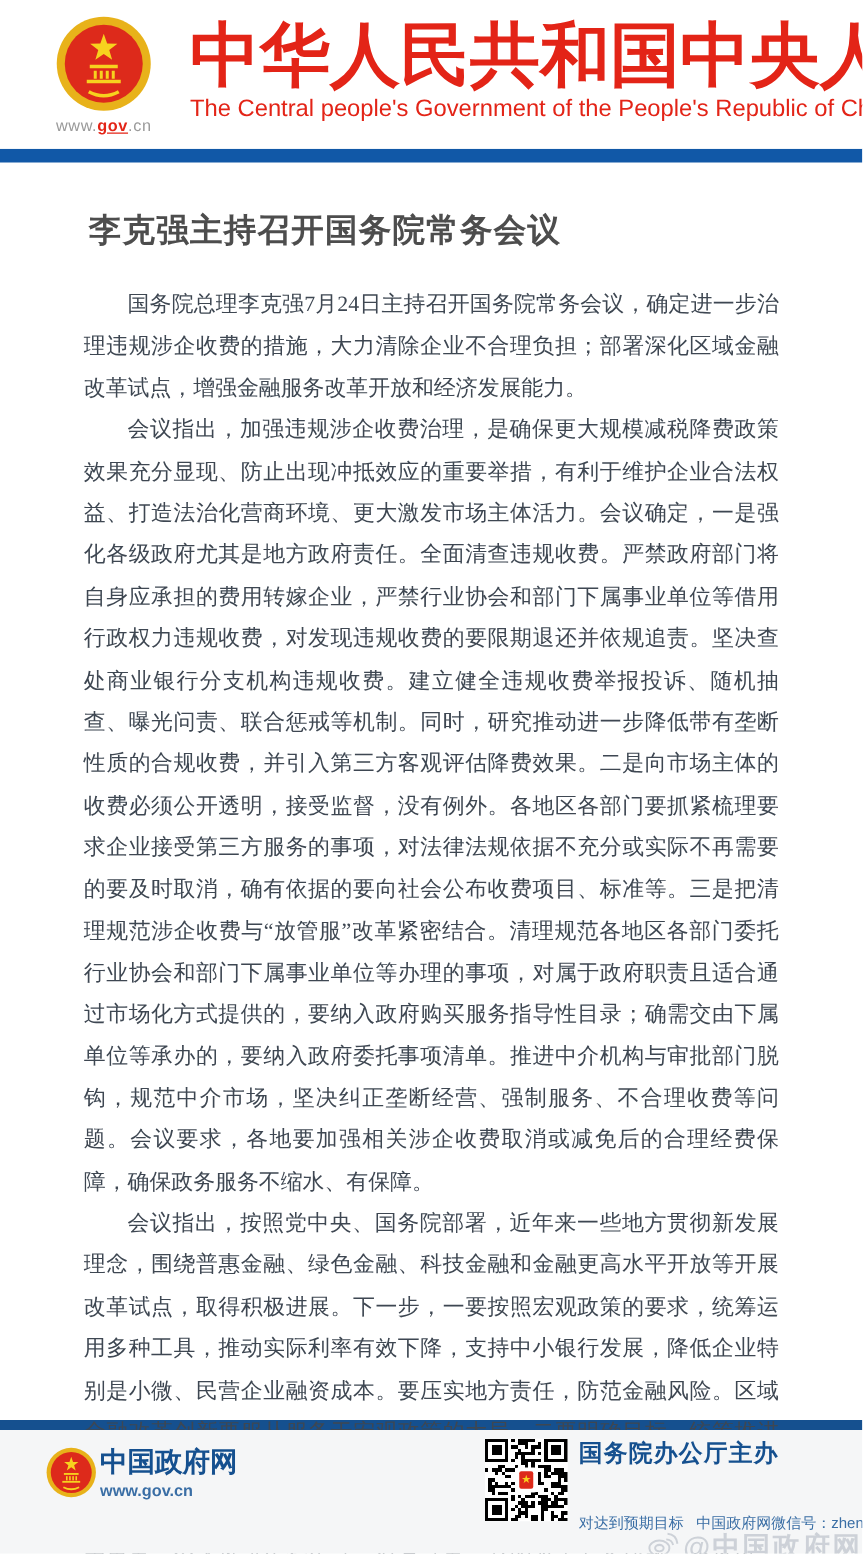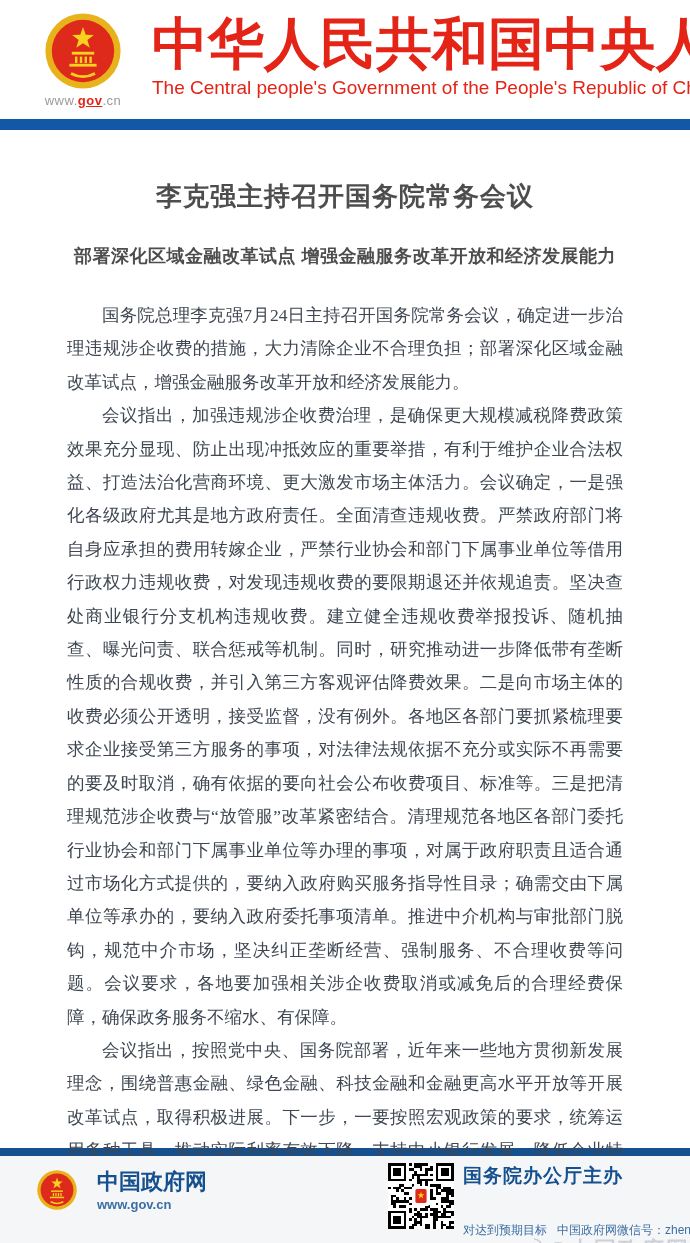--- a/index.html
+++ b/index.html
@@ -23,32 +23,32 @@
   .header-logo svg{display:block;margin:0 auto;}
   .logo-url{font-size:13px;color:#9a9a9a;margin-top:2px;letter-spacing:0.5px;}
   .logo-url .gov{color:var(--brand-red);font-weight:bold;text-decoration:underline;}
   .header-titles{margin-left:152px;padding-top:20px;}
   .cn-title{font-size:56px;font-weight:bold;color:var(--brand-red);line-height:48px;letter-spacing:0px;white-space:nowrap;text-align:right;}
   .en-title{font-size:19px;color:var(--brand-red);margin-top:9px;white-space:nowrap;}
   .top-bar{height:11px;background:var(--bar-blue);}
 
   
   .article{height:1002px;box-sizing:border-box;padding:0 67px;background:#fff;}
-  .article-title{margin:16px;padding-top:33px;text-align:center;font-size:26px;font-weight:bold;color:var(--heading-gray);letter-spacing:1px;}
+  .article-title{margin:4px;padding-top:33px;font-size:26px;font-weight:bold;color:var(--heading-gray);letter-spacing:1px;}
   .article-subtitles{margin-top:25px;}
   .subtitle-line{text-align:center;font-size:18px;font-weight:bold;color:var(--heading-gray);line-height:35px;letter-spacing:0.5px;}
   .article-body{margin-top:25px;font-family:"Liberation Serif","DejaVu Serif",serif;font-size:17.5px;line-height:33.4px;color:var(--body-text);text-align:justify;}
   .article-body p{margin:0;text-indent:2em;}
 
   
   .footer-bar{height:8px;background:var(--footer-bar-blue);}
   .footer{height:103px;background:var(--footer-bg);position:relative;}
   .footer-left{position:absolute;left:36px;top:13px;display:flex;align-items:flex-start;}
   .footer-left svg{display:block;}
-  .footer-site{margin-left:19px;padding-top:1px;}
+  .footer-site{margin-left:2px;padding-top:1px;}
   .footer-site-name{font-size:22px;font-weight:bold;color:var(--footer-text-blue);line-height:24px;}
   .footer-site-url{font-size:13px;font-weight:bold;color:var(--footer-link-blue);margin-top:3px;}
   .footer-qr{position:absolute;left:388px;top:7px;width:66px;height:66px;background:#fff;}
   .footer-qr svg{display:block;}
   .qr-badge{position:absolute;left:50%;top:50%;width:18px;height:20px;transform:translate(-50%,-50%);background:#fff;border-radius:3px;display:flex;align-items:center;justify-content:center;}
   .footer-host{position:absolute;left:463px;top:6px;}
   .host-line{font-size:19px;font-weight:bold;color:var(--footer-text-blue);line-height:27px;letter-spacing:1px;}
   .footer-small{position:absolute;left:463px;top:66px;font-size:12px;color:var(--footer-link-blue);white-space:nowrap;}
   .footer-small .sep{display:inline-block;width:10px;}
   .weibo-watermark{position:absolute;right:0px;bottom:-6px;color:var(--watermark-gray);font-size:22px;font-weight:bold;letter-spacing:2px;display:flex;align-items:center;opacity:0.9;}
@@ -80,21 +80,20 @@
     <div class="header-titles">
       <div class="cn-title">中华人民共和国中央人民政府</div>
       <div class="en-title">The Central people's Government of the People's Republic of China</div>
     </div>
   </div>
   <div class="top-bar"></div>
 
   <div class="article">
     <h1 class="article-title">李克强主持召开国务院常务会议</h1>
     <div class="article-subtitles">
-      <div class="subtitle-line">部署深化区域金融改革试点 增强金融服务改革开放和经济发展能力</div>
     </div>
     <div class="article-body">
       <p>国务院总理李克强7月24日主持召开国务院常务会议，确定进一步治理违规涉企收费的措施，大力清除企业不合理负担；部署深化区域金融改革试点，增强金融服务改革开放和经济发展能力。</p>
       <p>会议指出，加强违规涉企收费治理，是确保更大规模减税降费政策效果充分显现、防止出现冲抵效应的重要举措，有利于维护企业合法权益、打造法治化营商环境、更大激发市场主体活力。会议确定，一是强化各级政府尤其是地方政府责任。全面清查违规收费。严禁政府部门将自身应承担的费用转嫁企业，严禁行业协会和部门下属事业单位等借用行政权力违规收费，对发现违规收费的要限期退还并依规追责。坚决查处商业银行分支机构违规收费。建立健全违规收费举报投诉、随机抽查、曝光问责、联合惩戒等机制。同时，研究推动进一步降低带有垄断性质的合规收费，并引入第三方客观评估降费效果。二是向市场主体的收费必须公开透明，接受监督，没有例外。各地区各部门要抓紧梳理要求企业接受第三方服务的事项，对法律法规依据不充分或实际不再需要的要及时取消，确有依据的要向社会公布收费项目、标准等。三是把清理规范涉企收费与“放管服”改革紧密结合。清理规范各地区各部门委托行业协会和部门下属事业单位等办理的事项，对属于政府职责且适合通过市场化方式提供的，要纳入政府购买服务指导性目录；确需交由下属单位等承办的，要纳入政府委托事项清单。推进中介机构与审批部门脱钩，规范中介市场，坚决纠正垄断经营、强制服务、不合理收费等问题。会议要求，各地要加强相关涉企收费取消或减免后的合理经费保障，确保政务服务不缩水、有保障。</p>
       <p>会议指出，按照党中央、国务院部署，近年来一些地方贯彻新发展理念，围绕普惠金融、绿色金融、科技金融和金融更高水平开放等开展改革试点，取得积极进展。下一步，一要按照宏观政策的要求，统筹运用多种工具，推动实际利率有效下降，支持中小银行发展，降低企业特别是小微、民营企业融资成本。要压实地方责任，防范金融风险。区域金融改革创新要服从服务于宏观政策的大局。二要明确目标，统筹推进区域金融改革创新。适应经济社会发展和区域协调发展需要，以金融支持国家重大区域发展战略、“三农”、科技创新以及扩大金融对外开放等为重点，深入推进先行先试，对有试点意义的改革方案成熟一个推出一个。三要建立动态调整的区域金融改革工作机制。加强对试点的跟踪评价和第三方评估，对没有实效或严重偏离改革目标的要及时纠正或叫停，不能只要“帽子”不干事；对达到预期目标、成效明显的要鼓励开展新的改革探索，并将已形成的可复制经验加快向更大范围推广，使金融改革开放创新举措更好发挥促发展、惠民生、防风险的实效。</p>
     </div>
   </div>
 
   <div class="footer-bar"></div>
   <div class="footer">

